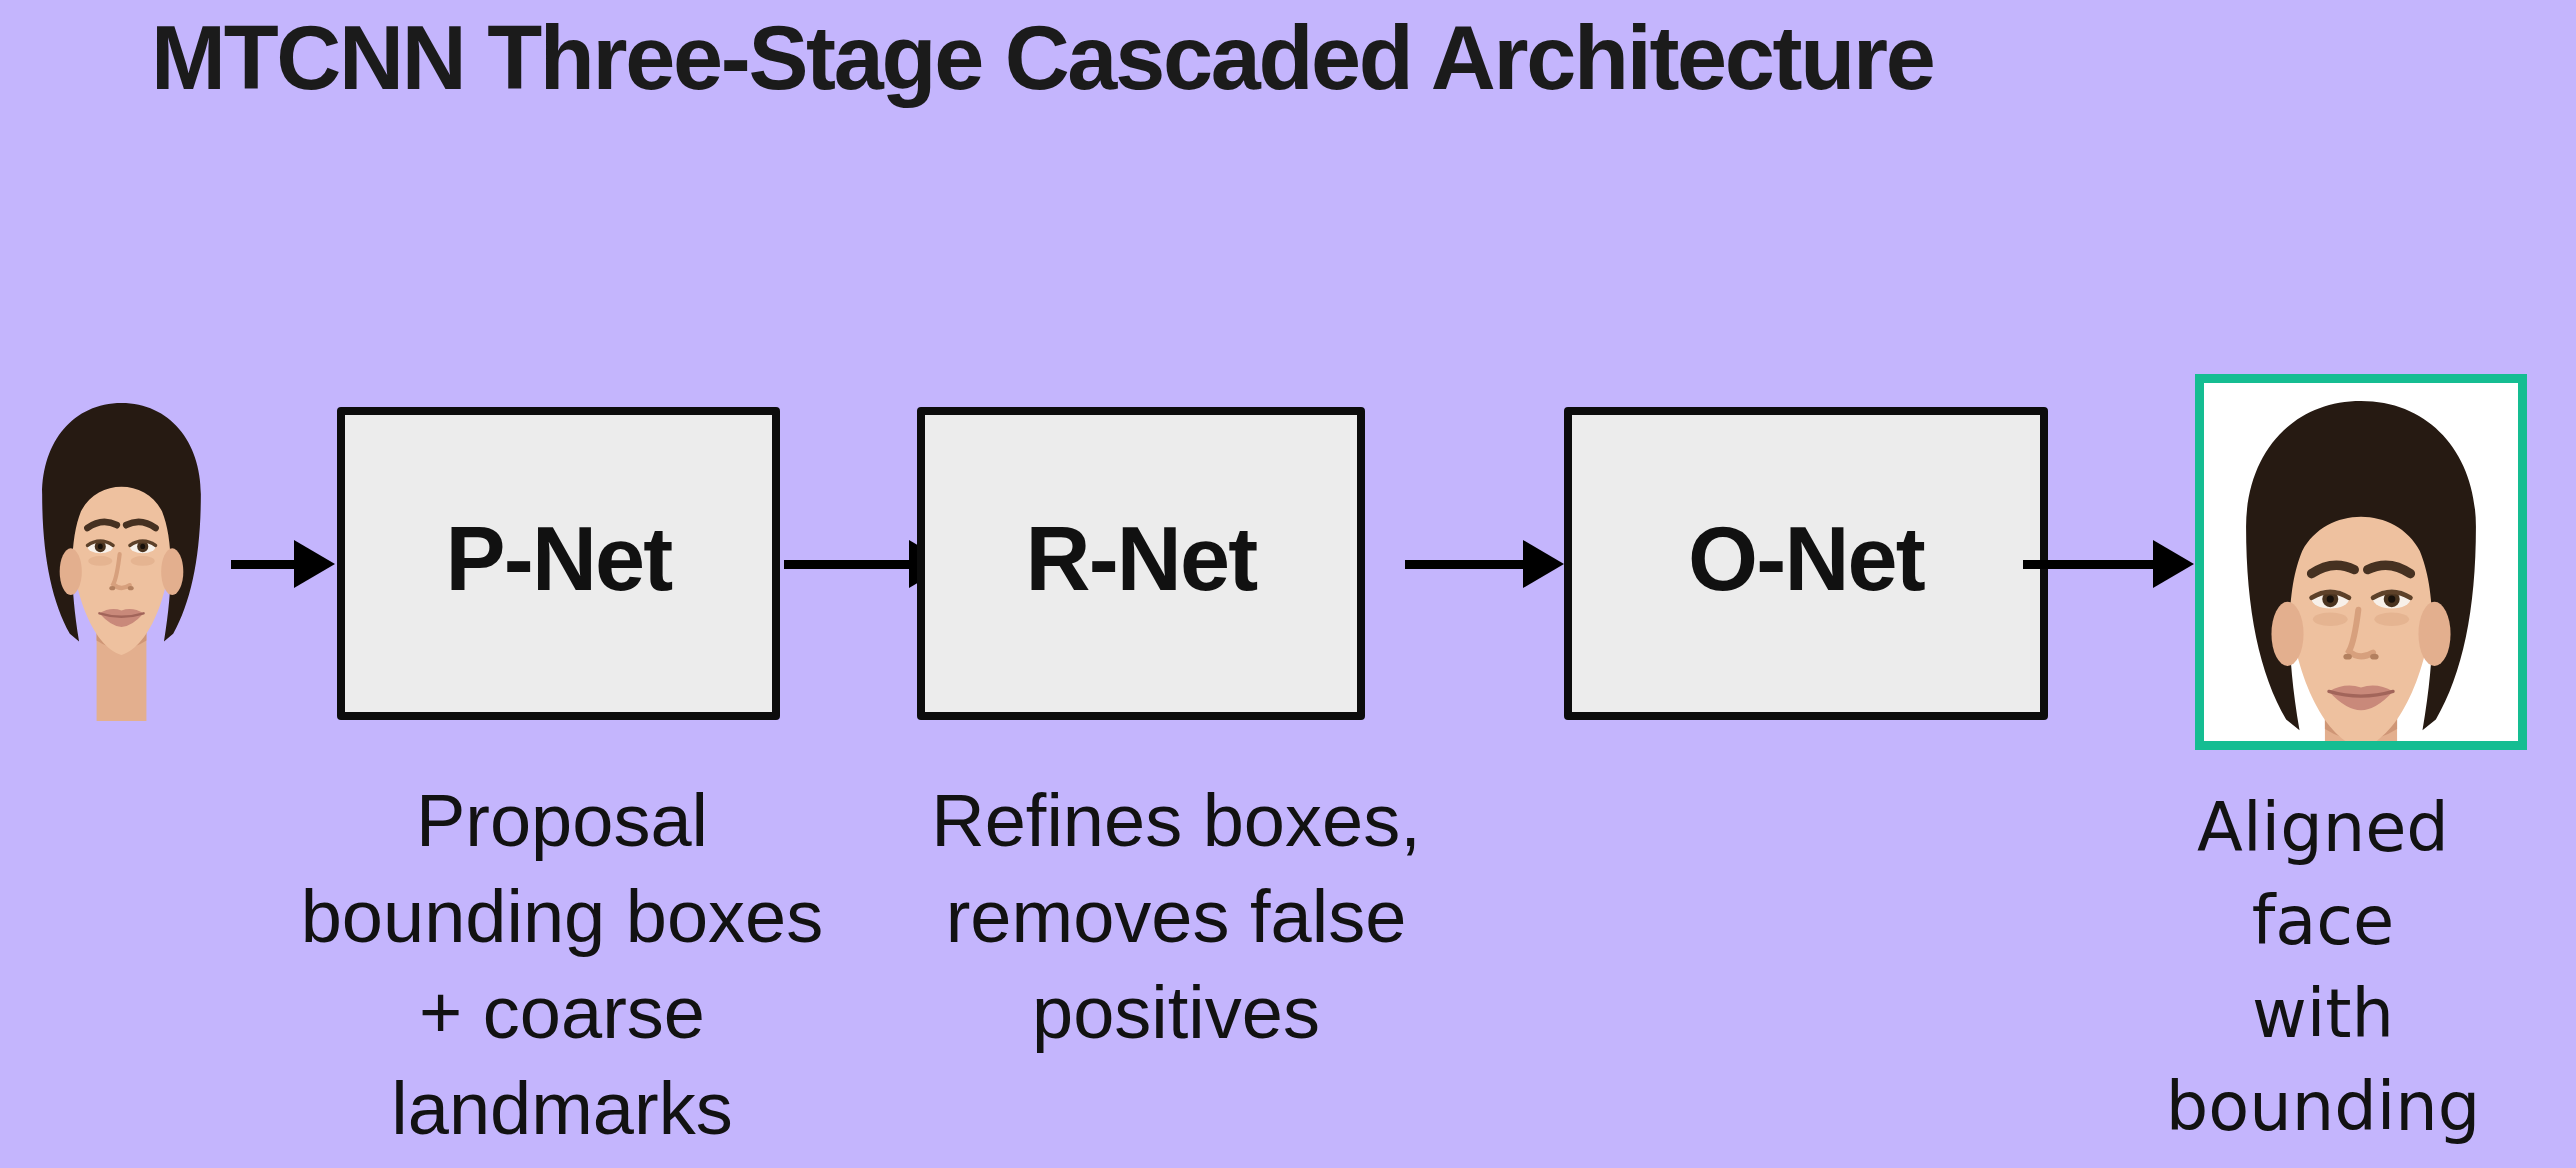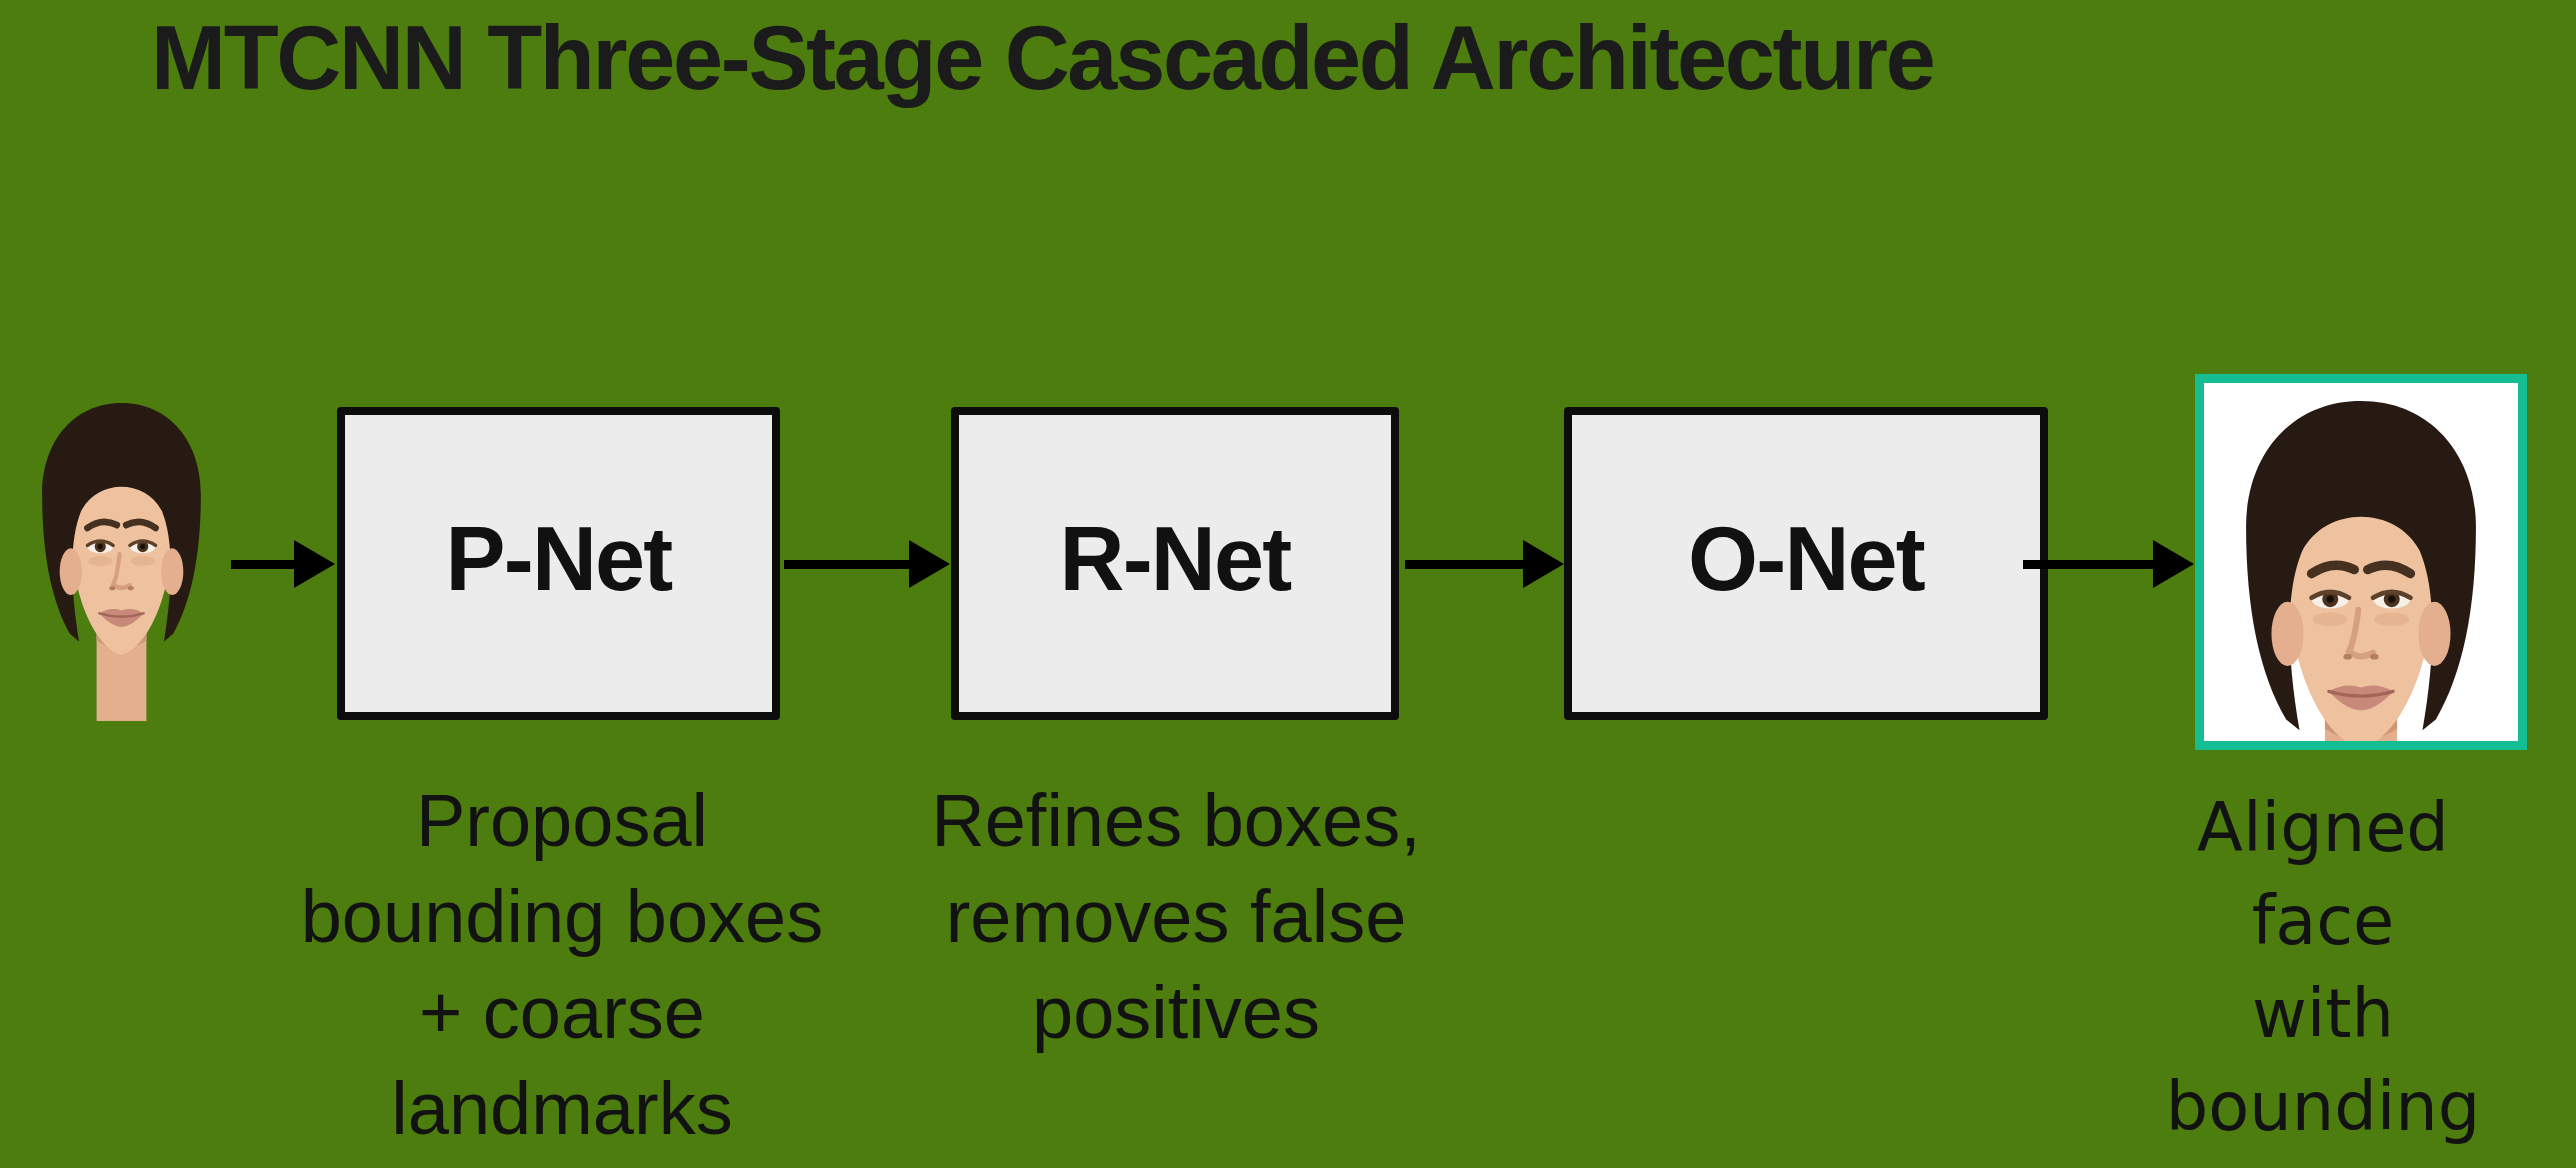--- a/index.html
+++ b/index.html
@@ -1,35 +1,35 @@
 <!DOCTYPE html>
 <html style="font-size:15px"><head>
 <meta charset="utf-8">
 <style>
   html,body { margin:0; padding:0; background:#ffffff; }
   .canvas {
-    position:relative; width:2576px; height:1169px; background:#4d7c0f;
+    position:relative; width:2576px; height:1169px; background:#c4b5fd;
     font-family:"Liberation Sans", sans-serif; overflow:hidden;
   }
 
   
   .title {
     position:absolute; left:151px; top:13px;
     font-size:90px; font-weight:bold; letter-spacing:-2.3px;
     line-height:1; color:#1b1b1b; white-space:nowrap;
   }
 
   
   .stage-box {
     position:absolute; top:407px; height:313px;
     background:#ececec; border:8.3px solid #0c0c0c; border-radius:4px;
     box-sizing:border-box; display:flex; align-items:center; justify-content:center;
   }
   .pnet { left:337px;  width:443px; }
-  .rnet { left:951px; width:448px; }
+  .rnet { left:917px; width:448px; }
   .onet { left:1564px; width:484px; }
   .stage-label {
     font-size:90px; font-weight:bold; letter-spacing:-1.8px; color:#111111;
     transform:translateY(-3.7px);
   }
 
   
   .arrow { position:absolute; top:540px; height:48px; }
   .arrow .shaft { position:absolute; left:0; right:33px; top:20.3px; height:8.3px; background:#000; }
   .arrow .head  {

